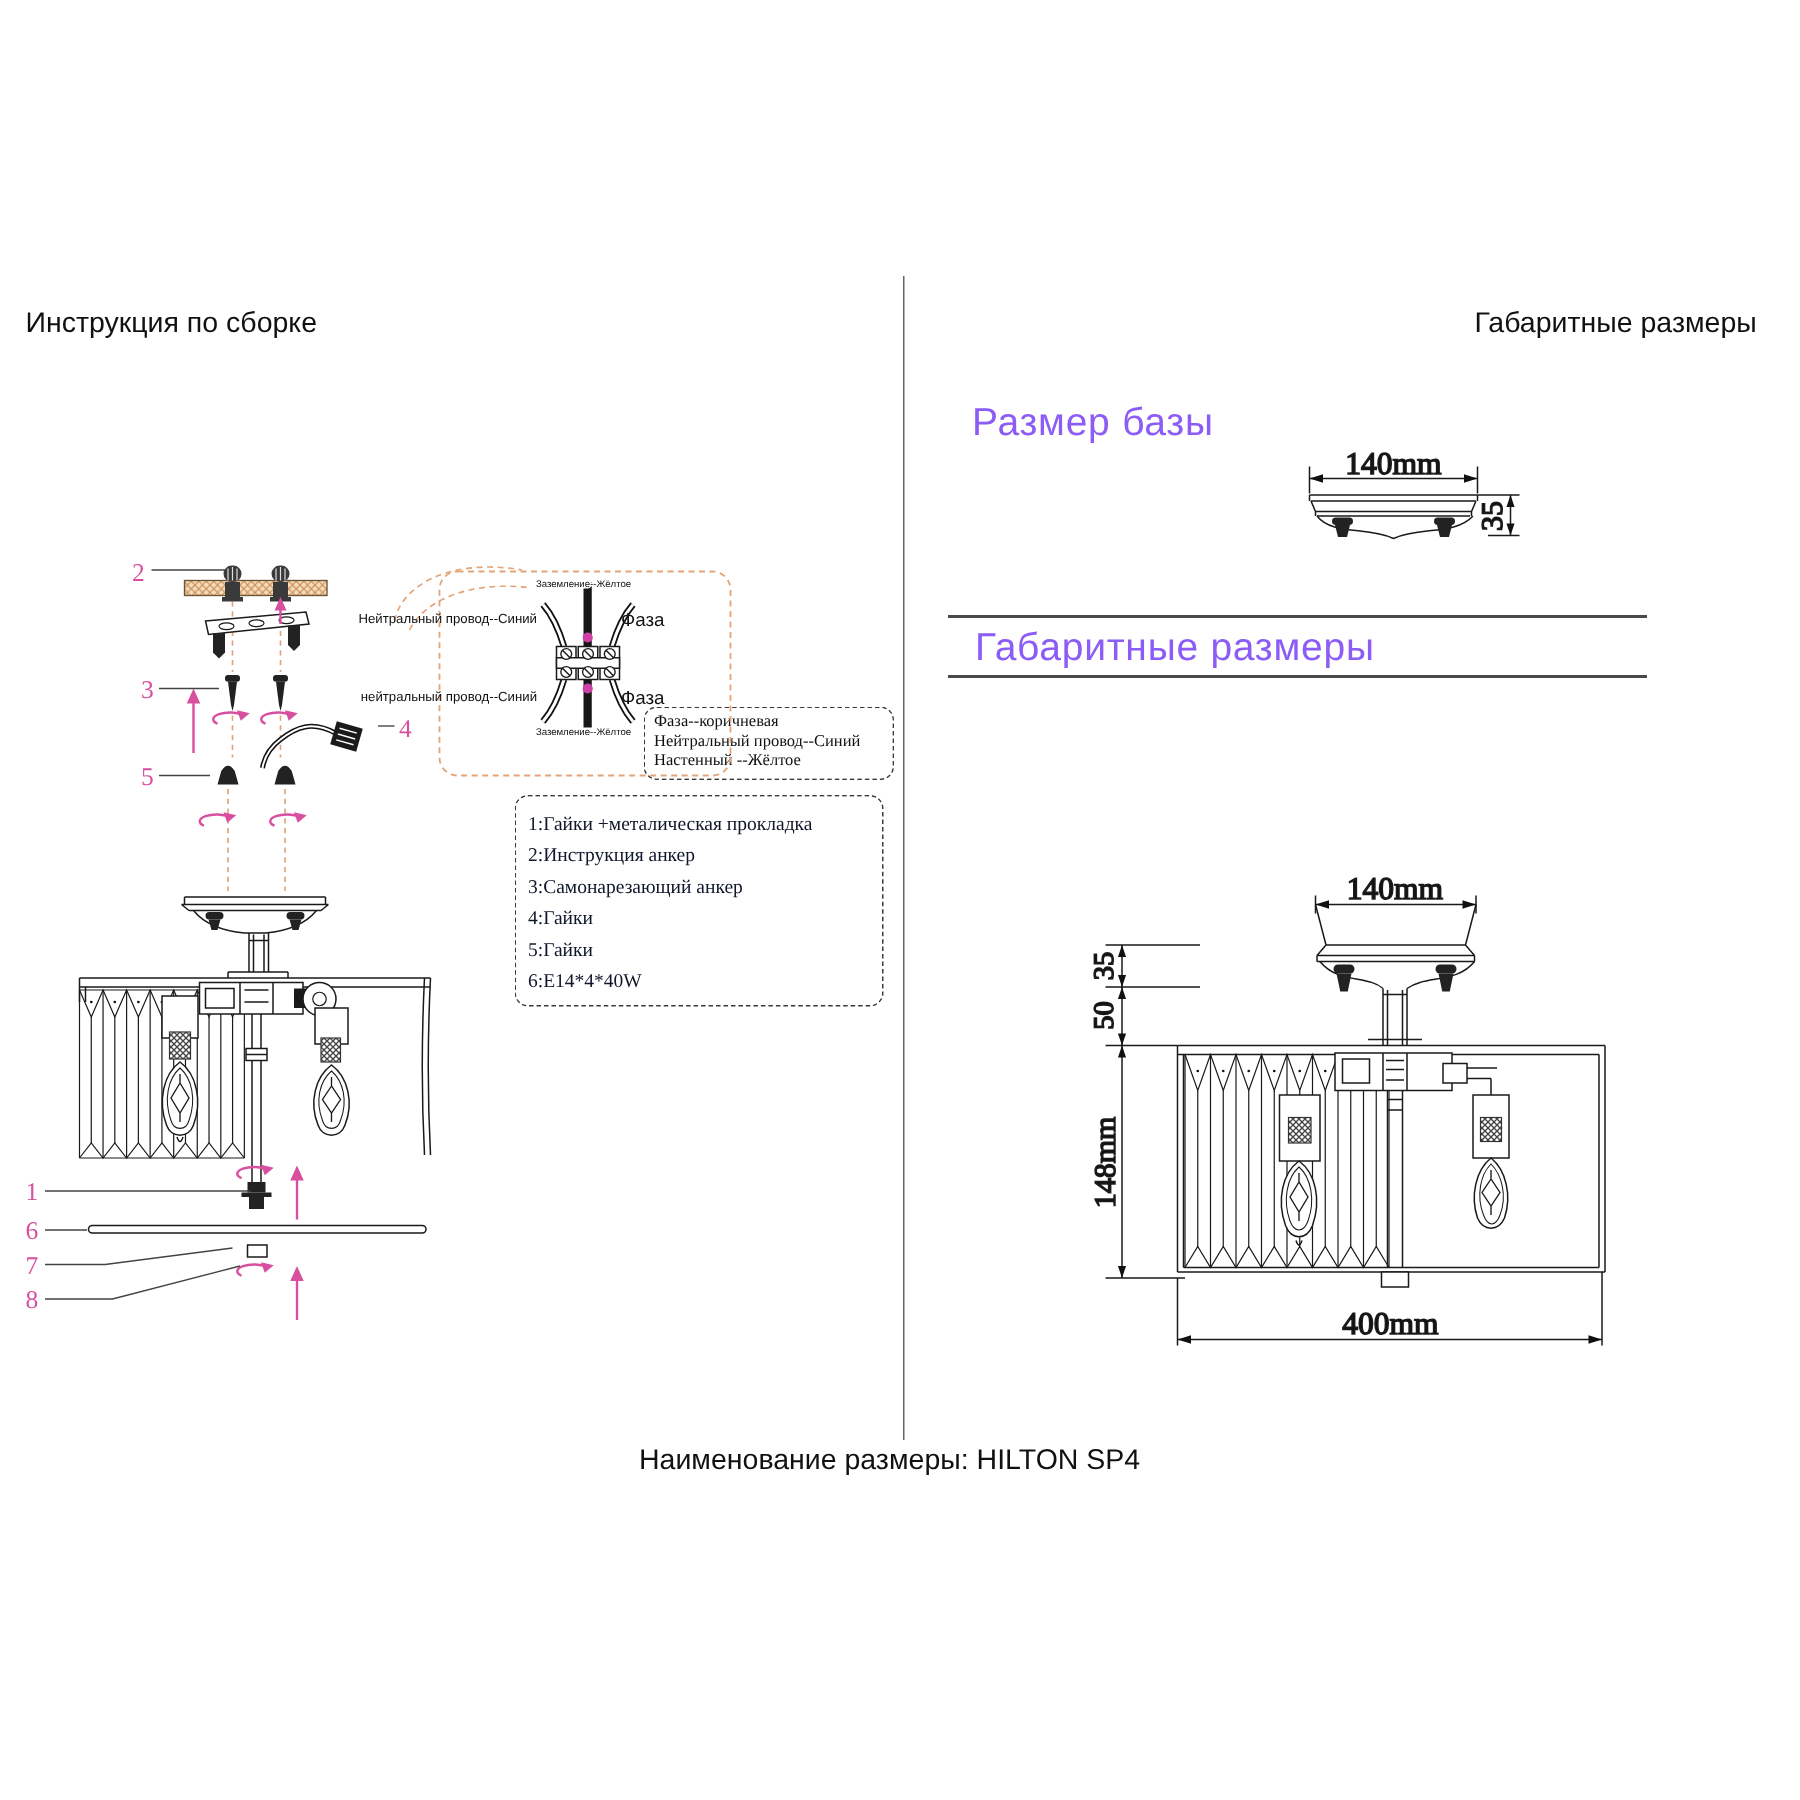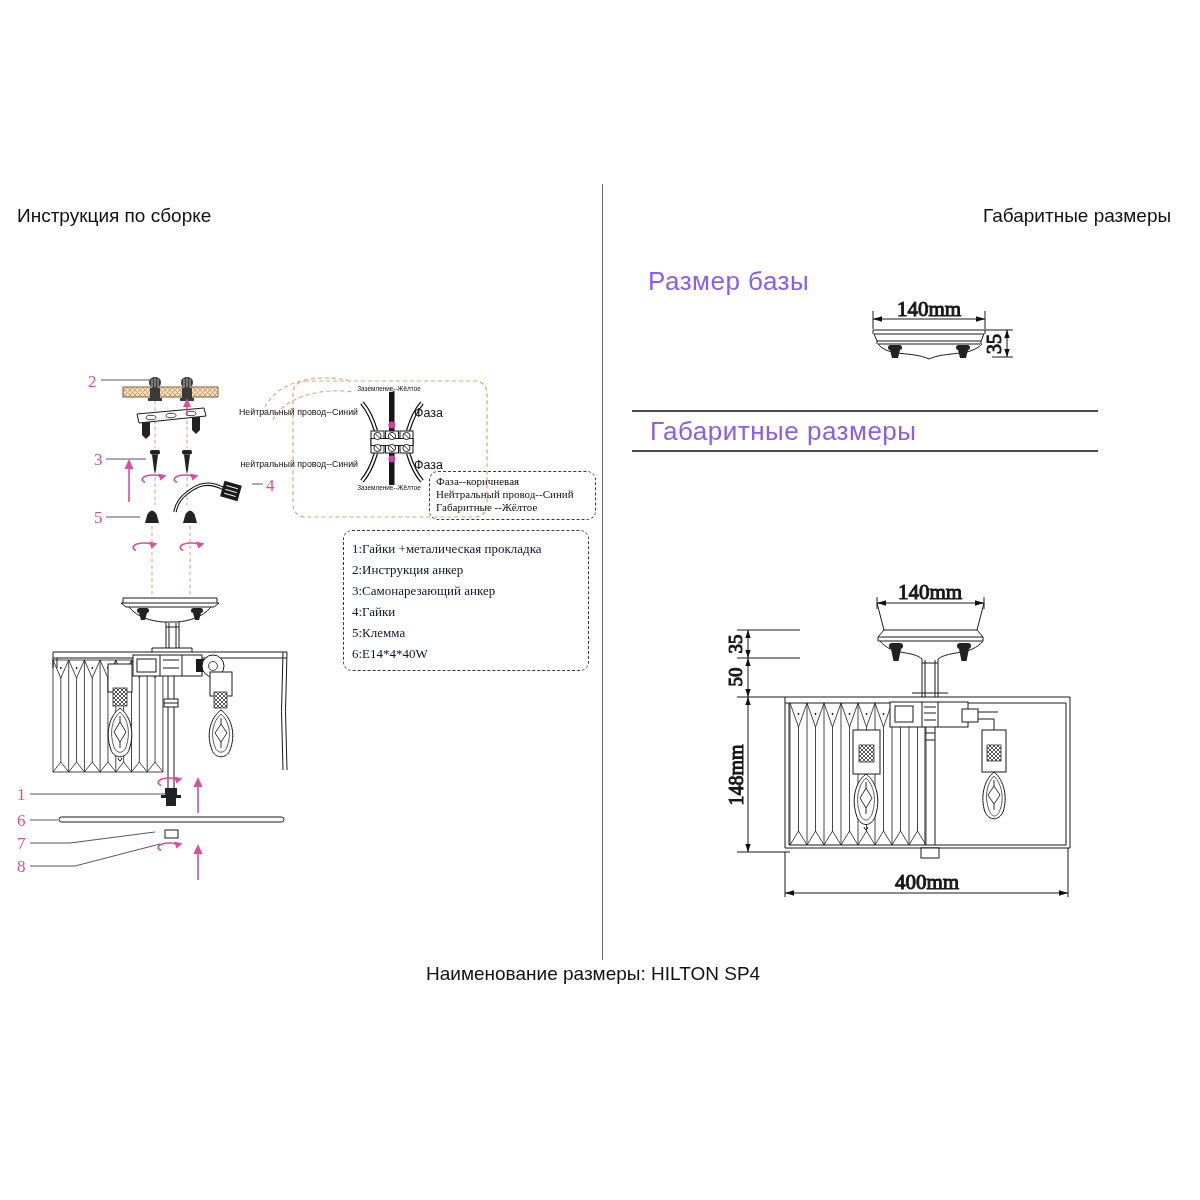--- a/index.html
+++ b/index.html
@@ -29,29 +29,29 @@
   <div class="vdivider" style="left:602px;top:184px;height:776px;"></div>
 
   <div class="abs section-title" style="left:648px;top:266px;">Размер базы</div>
   <div class="rule" style="left:632px;top:410px;width:466px;"></div>
   <div class="abs section-title" style="left:650px;top:416px;">Габаритные размеры</div>
   <div class="rule" style="left:632px;top:450px;width:466px;"></div>
 
   <div class="dashedbox" id="legend-box">
     <div>Фаза--коричневая</div>
     <div>Нейтральный провод--Синий</div>
-    <div>Габаритные --Жёлтое</div>
+    <div>Настенный --Жёлтое</div>
   </div>
 
   <div class="dashedbox" id="parts-box">
     <div>1:Гайки +металическая прокладка</div>
     <div>2:Инструкция анкер</div>
     <div>3:Самонарезающий анкер</div>
     <div>4:Гайки</div>
-    <div>5:Клемма</div>
+    <div>5:Гайки</div>
     <div>6:E14*4*40W</div>
   </div>
 
   <div class="abs page-title" id="footer-text">Наименование размеры: HILTON SP4</div>
 
   <svg class="abs" style="left:0;top:0;" width="1200" height="1200" viewBox="0 0 1200 1200">
     <defs>
       <pattern id="hatchTan" width="5" height="5" patternUnits="userSpaceOnUse">
         <rect width="5" height="5" fill="#f3debf"></rect>
         <path d="M0,5 L5,0 M0,0 L5,5" stroke="#cf9257" stroke-width="0.8"></path>

